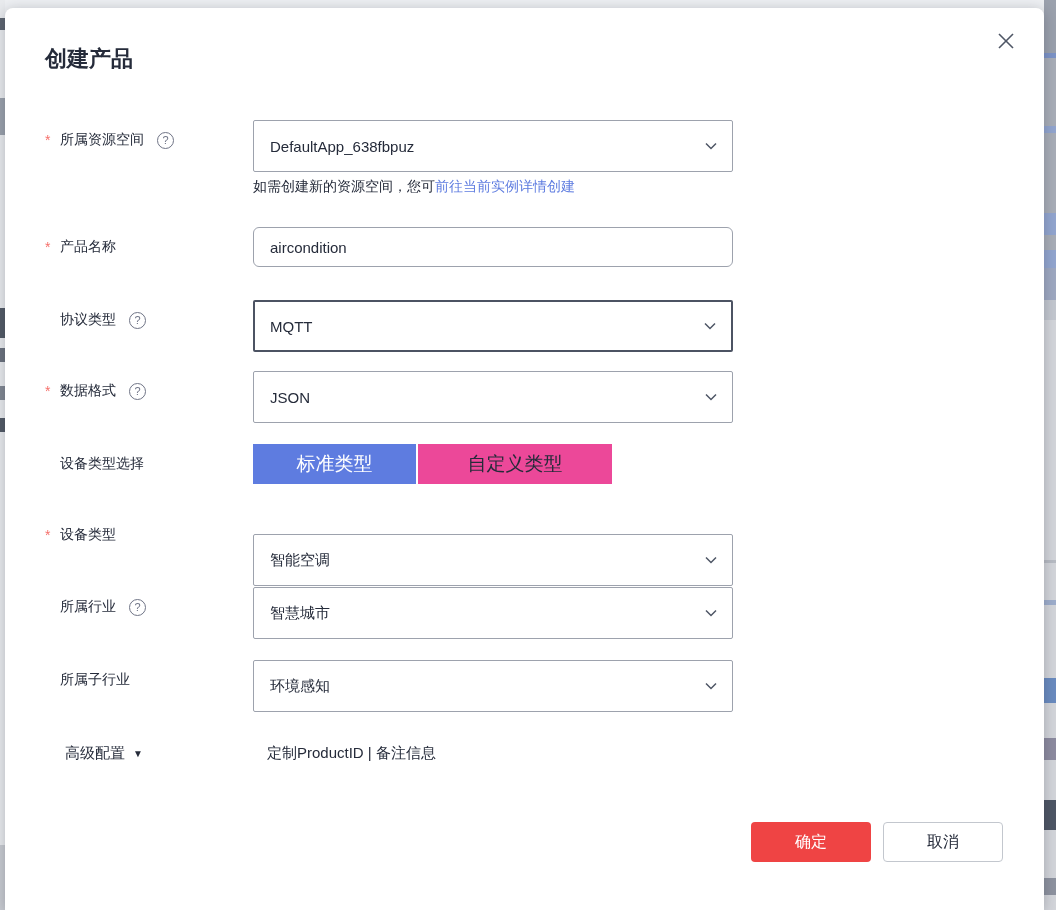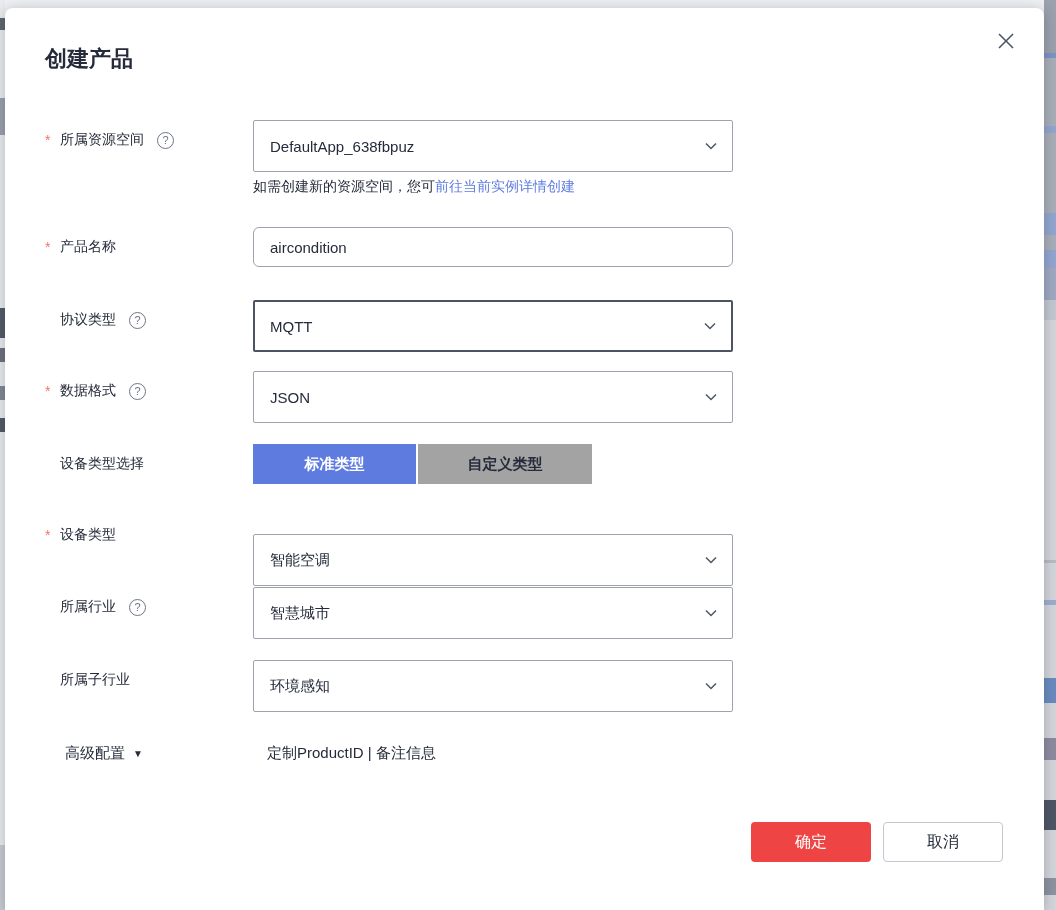--- a/index.html
+++ b/index.html
@@ -85,24 +85,24 @@
     padding:0 16px; font-size:15px; color:#252b3a;
     font-family:"Liberation Sans","DejaVu Sans",sans-serif; outline:none;
   }
 
   .hint-line{ font-size:14px; color:#252b3a; white-space:nowrap; }
   .hint-line a{ color:#5e7ce0; text-decoration:none; cursor:pointer; }
 
   .toggle-group{ display:flex; gap:2px; }
   .toggle-btn{
     height:40px; display:flex; align-items:center; justify-content:center;
-    font-size:15px; cursor:pointer; user-select:none;font-weight:bold;
+    font-size:19px; cursor:pointer; user-select:none;
   }
   .toggle-btn.selected{ width:163px; background:#5e7ce0; color:#fff; }
-  .toggle-btn.unselected{ width:174px; background:#a3a3a3; color:#252b3a; }
+  .toggle-btn.unselected{ width:194px; background:#ec4899; color:#252b3a; }
 
   .advanced-label{
     position:absolute; left:40px; width:205px; height:24px;
     display:flex; align-items:center; font-size:15px; color:#252b3a; cursor:pointer;
   }
   .advanced-label .caret{ font-size:10px; margin-left:8px; color:#252b3a; }
   .advanced-summary{
     position:absolute; left:248px; height:24px; display:flex; align-items:center;
     font-size:15px; color:#252b3a;margin-left:14px;
   }

